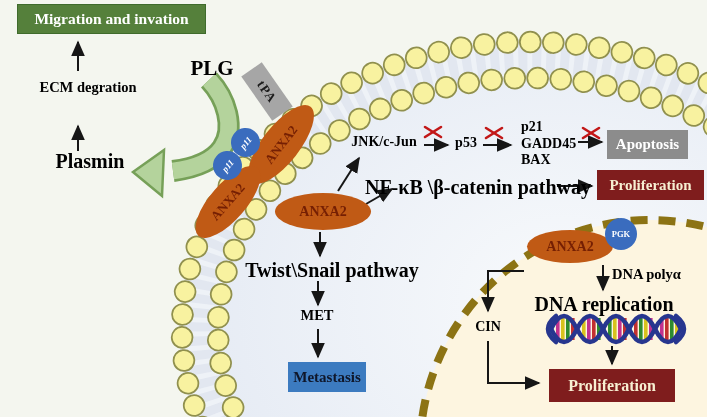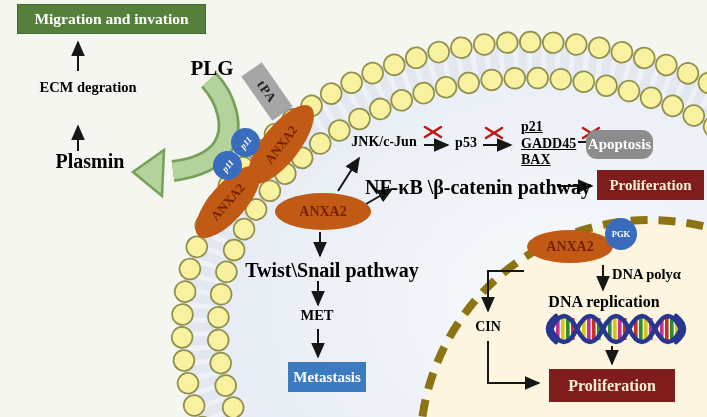--- a/index.html
+++ b/index.html
@@ -14,35 +14,35 @@
     transform:translateX(-50%);text-align:center;line-height:1.1;
   }
   .t.left{transform:none;text-align:left;}
   .cbox{
     position:absolute;display:flex;align-items:center;justify-content:center;
     font-weight:bold;white-space:nowrap;box-sizing:border-box;
   }
   .green-box{background:#55803b;border:1px solid #3f6b2c;color:#fff;font-size:15.5px;}
   .gray-box{background:#8c8c8c;color:#fff;font-size:15px;}
   .gold-box{background:#7f1d1d;color:#f7efd2;font-size:15px;}
-  .blue-box{background:#3c7bc0;color:#ffffff;font-size:15px;}
+  .blue-box{background:#3c7bc0;color:#0f172a;font-size:15px;}
   .ell{
     position:absolute;border-radius:50%;background:#c05a15;color:#751f03;
     display:flex;align-items:center;justify-content:center;font-weight:bold;
   }
   .circ{
     position:absolute;border-radius:50%;background:#3a6cbe;color:#fff;
     display:flex;align-items:center;justify-content:center;font-weight:bold;
   }
   .tpa{
     position:absolute;background:#a6a6a6;color:#1c1c1c;
     display:flex;align-items:center;justify-content:center;font-weight:bold;
     font-size:13px;letter-spacing:1px;
   }
-  .stack{line-height:16.5px;font-size:14px;text-decoration:underline;}
+  .stack{line-height:16.5px;font-size:14px;}
 </style>
 </head>
 <body>
 
 <div class="canvas">
 
   <svg class="bg" width="707" height="417" viewBox="0 0 707 417">
     <defs>
       <radialGradient id="cyto" cx="55%" cy="45%" r="65%">
         <stop offset="0%" stop-color="#f8fafc"></stop>
@@ -134,21 +134,21 @@
         <path d="M 655,329 Q 668,303 681,329"></path>
           <path d="M 655,329 Q 668,355 681,329"></path>
         <path d="M 556,316 Q 540,329 556,342"></path>
         <path d="M 676,316 Q 692,329 676,342"></path>
       </g>
     </g>
   </svg>
 
   <div class="cbox green-box" style="left:4px;top:4px;width:189px;height:30px;margin-left:13px;">Migration and invation</div>
 
-  <div class="cbox gray-box" style="left:586px;top:130px;width:67px;height:29px;border-radius:11px;">Apoptosis</div>
+  <div class="cbox gray-box" style="left:607px;top:130px;width:81px;height:29px;">Apoptosis</div>
 
   <div class="cbox gold-box" style="left:597px;top:170px;width:107px;height:30px;">Proliferation</div>
 
   <div class="cbox blue-box" style="left:288px;top:362px;width:78px;height:30px;">Metastasis</div>
 
   <div class="cbox gold-box" style="left:549px;top:369px;width:126px;height:33px;font-size:16px;">Proliferation</div>
 
   <div class="t" style="left:88px;top:80px;font-size:14.5px;">ECM degration</div>
   <div class="t" style="left:90px;top:150px;font-size:20px;">Plasmin</div>
   <div class="t" style="left:212px;top:57px;font-size:21px;">PLG</div>
@@ -174,16 +174,16 @@
 
   <div class="t" style="left:478px;top:176px;font-size:20px;">NF-κB \β-catenin pathway</div>
 
   <div class="t" style="left:332px;top:259px;font-size:20px;">Twist\Snail pathway</div>
   <div class="t" style="left:317px;top:308px;font-size:14.5px;">MET</div>
 
   <div class="ell" style="left:527px;top:230px;width:86px;height:33px;font-size:14px;">ANXA2</div>
   <div class="circ" style="left:605px;top:218px;width:32px;height:32px;font-size:8.5px;">PGK</div>
 
   <div class="t left" style="left:612px;top:267px;font-size:14.5px;">DNA polyα</div>
-  <div class="t" style="left:604px;top:293px;font-size:16px;">DNA replication</div>
+  <div class="t" style="left:604px;top:293px;font-size:20px;">DNA replication</div>
   <div class="t" style="left:488px;top:319px;font-size:14px;">CIN</div>
 
 </div>
 
 </body></html>

